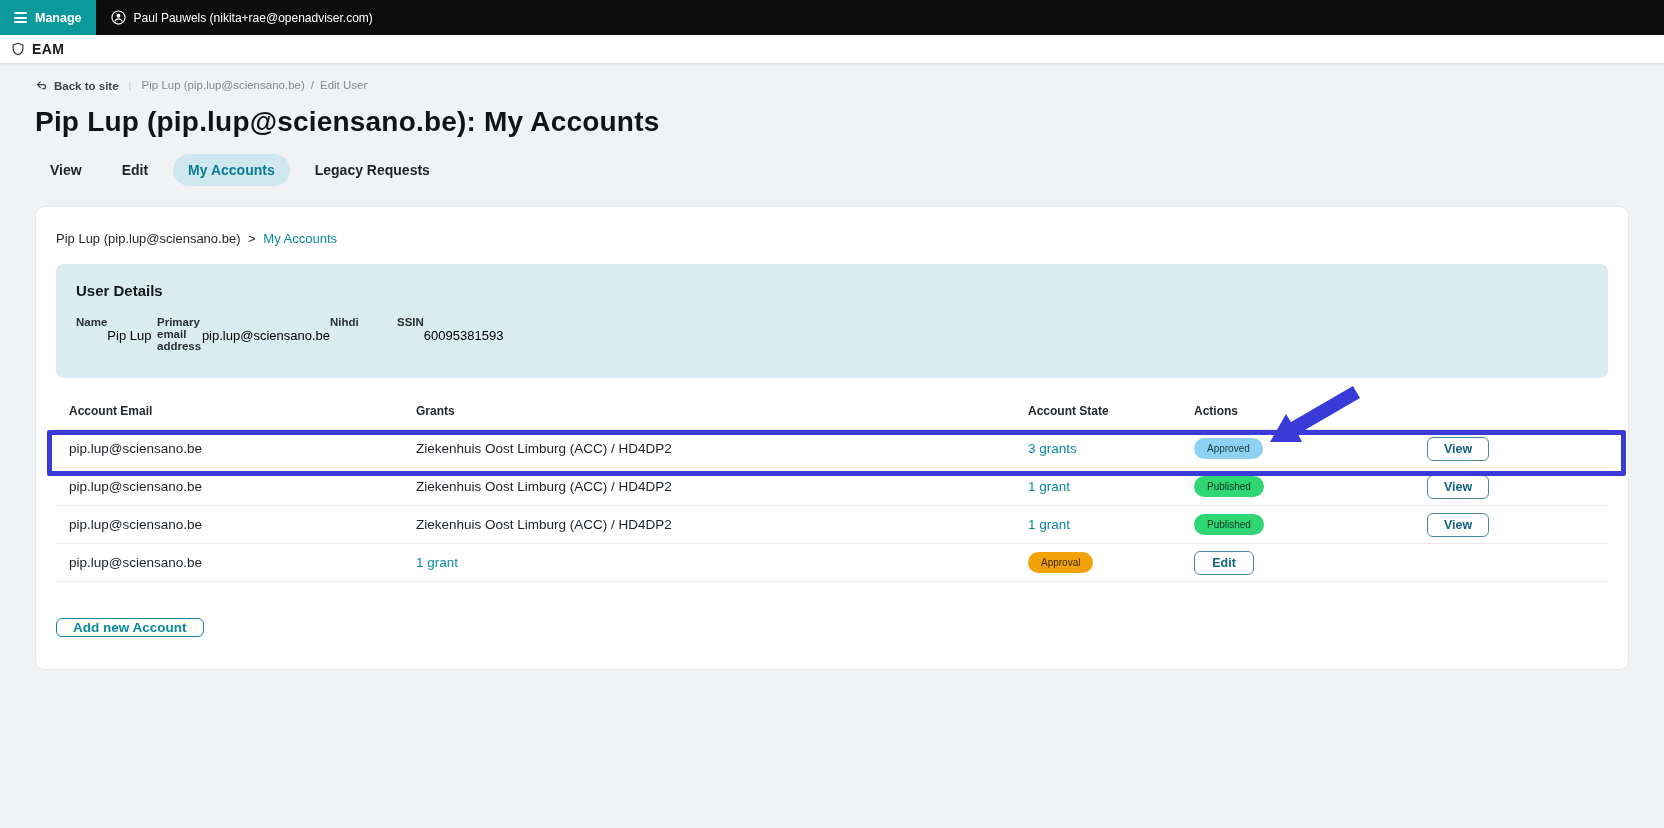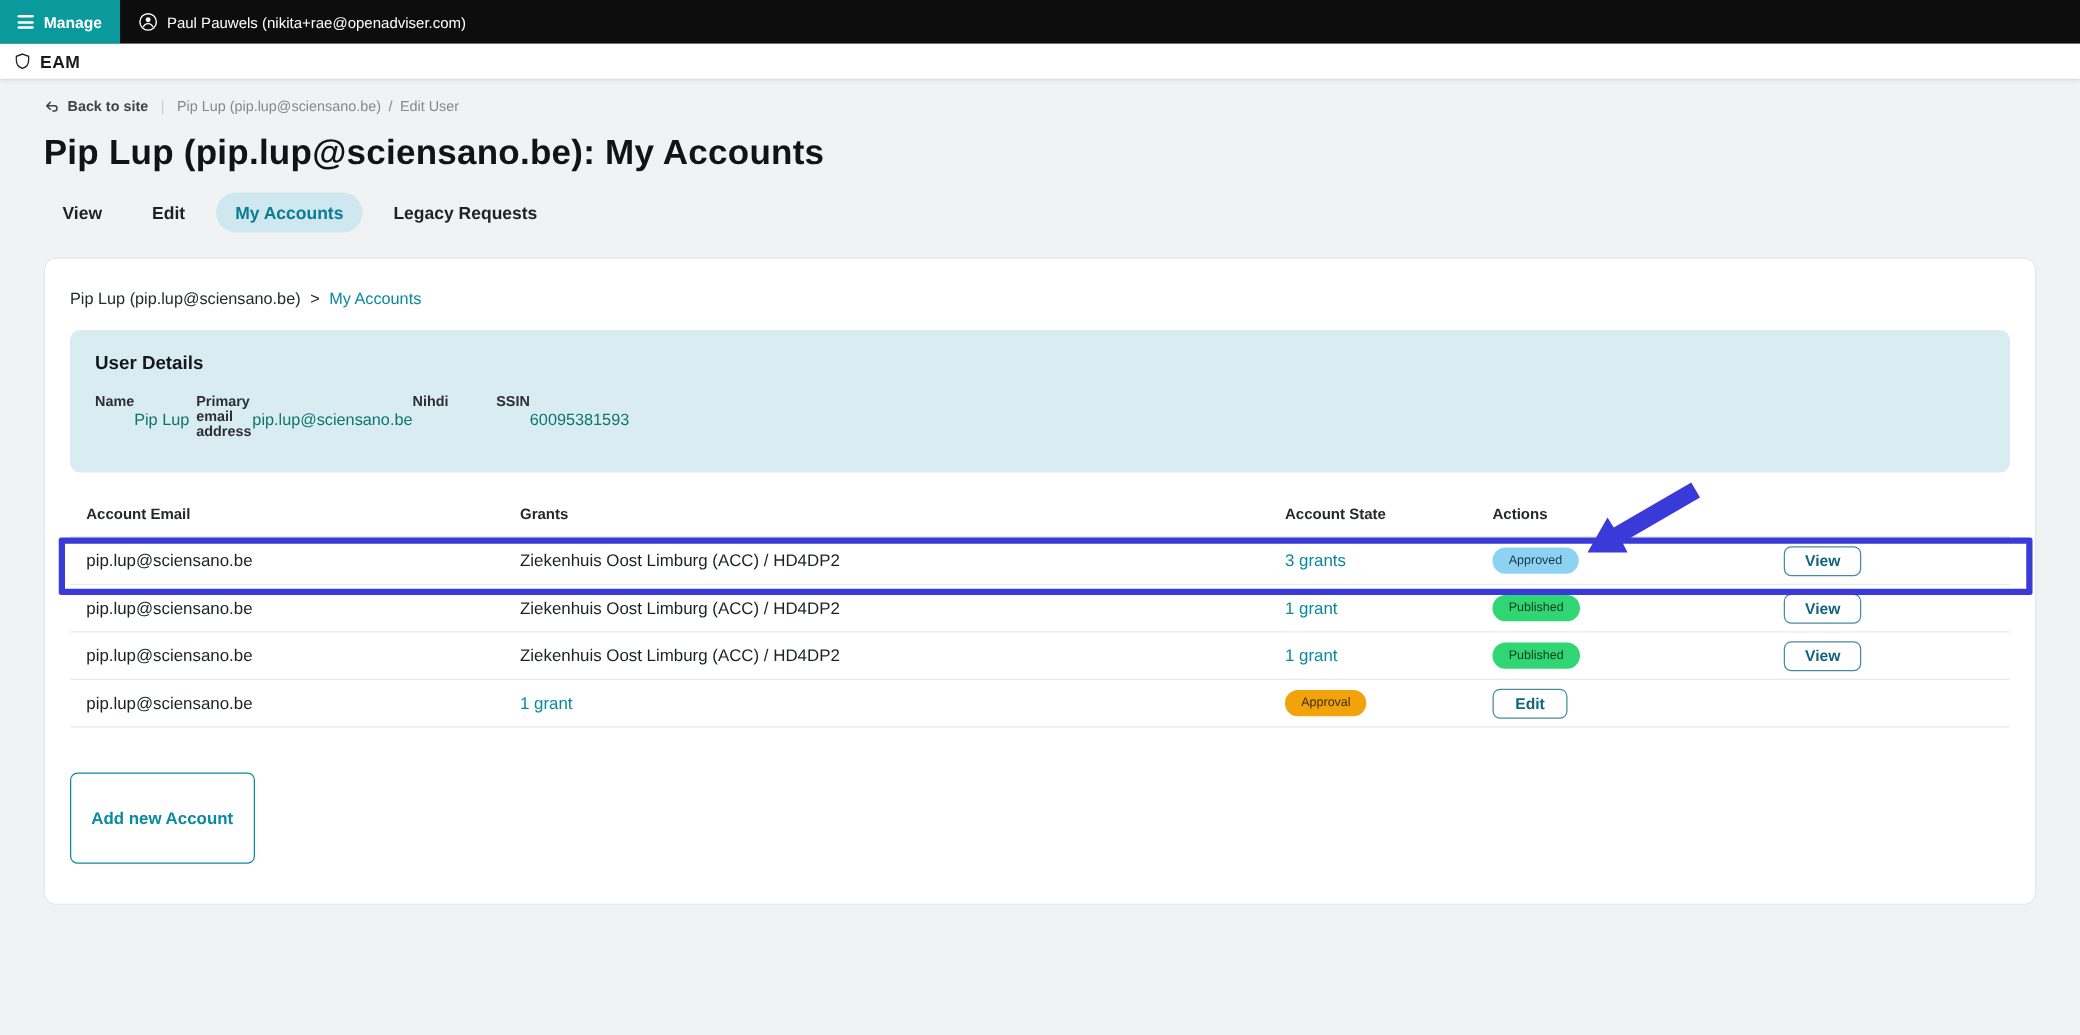--- a/index.html
+++ b/index.html
@@ -13,21 +13,21 @@
   .hamburger span{width:13px;height:2px;background:#fff;display:block;border-radius:1px}
   .topbar-user{display:flex;align-items:center;gap:8px;color:#fff;font-size:12px;padding:0 15px;cursor:pointer}
 
   
   .eam-bar{height:28px;background:#fff;display:flex;align-items:center;gap:7px;padding:0 11px;box-shadow:0 1px 3px rgba(0,0,0,.12);position:relative;z-index:2;cursor:pointer}
   .eam-label{font-size:14px;font-weight:600;letter-spacing:.4px;color:#1a1a1a}
 
   .main{padding:16px 35px 0}
 
   
-  .breadcrumb{display:flex;align-items:flex-end;gap:10px;font-size:11.5px;color:#8a8f94}
+  .breadcrumb{display:flex;align-items:flex-start;gap:10px;font-size:11.5px;color:#8a8f94}
   .back-link{display:inline-flex;align-items:center;gap:6px;color:#3f4448;font-weight:600;cursor:pointer}
   .crumb-bar{color:#c9ccce}
   .crumb-trail{display:inline-flex;gap:6px;align-items:center;color:#85898d}
   .crumb-item{cursor:pointer}
   .crumb-current{cursor:default}
 
   .page-title{font-size:28px;font-weight:700;color:#101418;margin-top:14px;letter-spacing:.2px}
 
   
   .tabs{display:flex;align-items:center;gap:10px;margin-top:16px}
@@ -47,33 +47,33 @@
   .card-breadcrumb .sep{margin:0 4px;color:#24292e}
   .card-breadcrumb .link{color:#0a8a9e;cursor:pointer}
 
   
   .user-details{margin-top:18px;background:#d9ecf1;border-radius:8px;padding:18px 20px 26px}
   .ud-title{font-size:15px;font-weight:700;color:#14181c}
   .ud-grid{display:flex;margin-top:17px}
   .ud-col{display:flex;}
   .ud-col.c1{width:81px}.ud-col.c2{width:173px}.ud-col.c3{width:67px}
   .ud-label{font-size:11.5px;font-weight:700;color:#2b3034}
-  .ud-value{font-size:13px;color:#0f766e;margin-top:12px;min-height:15px}
+  .ud-value{font-size:13px;color:#000000;margin-top:12px;min-height:15px}
 
   
   .table-wrap{position:relative;margin-top:26px}
   .t-row{display:grid;grid-template-columns:347px 612px 166px 233px 1fr;align-items:center}
   .t-row > div{padding-left:13px}
   .t-head{font-size:12px;font-weight:700;color:#24292d;padding-bottom:11px;border-bottom:1px solid #e3e5e7;align-items:end}
   .data-row{font-size:13.5px;color:#1b2126;border-bottom:1px solid #e8eaec;height:38px}
   .grants-link{color:#0a8a9e;cursor:pointer}
   .badge{display:inline-block;font-size:10px;padding:5px 13px;border-radius:15px}
   .btn-small{display:inline-block;font-size:12.5px;font-weight:600;color:#13647f;background:#fff;border:1px solid #4b8ba0;border-radius:6px;padding:4px 16px;min-width:60px;text-align:center;cursor:pointer}
 
-  .add-btn{margin-top:36px;display:inline-block;font-size:13.5px;font-weight:700;color:#0a8a9e;border:1px solid #0a8a9e;border-radius:6px;padding:28px 16px;background:#fff;cursor:pointer}
+  .add-btn{margin-top:36px;display:inline-block;font-size:13.5px;font-weight:700;color:#0a8a9e;border:1px solid #0a8a9e;border-radius:6px;padding:1px 16px;background:#fff;cursor:pointer}
 
   
   .annot-rect{position:absolute;left:-9px;right:-18px;top:26px;height:46px;border:5px solid #3a3ad9;border-radius:2px;z-index:6;pointer-events:none}
   .annot-arrow{position:absolute;left:1212px;top:-20px;width:94px;height:62px;z-index:7;pointer-events:none}
 </style>
 </head>
 <body>
 
 <header class="topbar">
   <div class="manage-btn">

